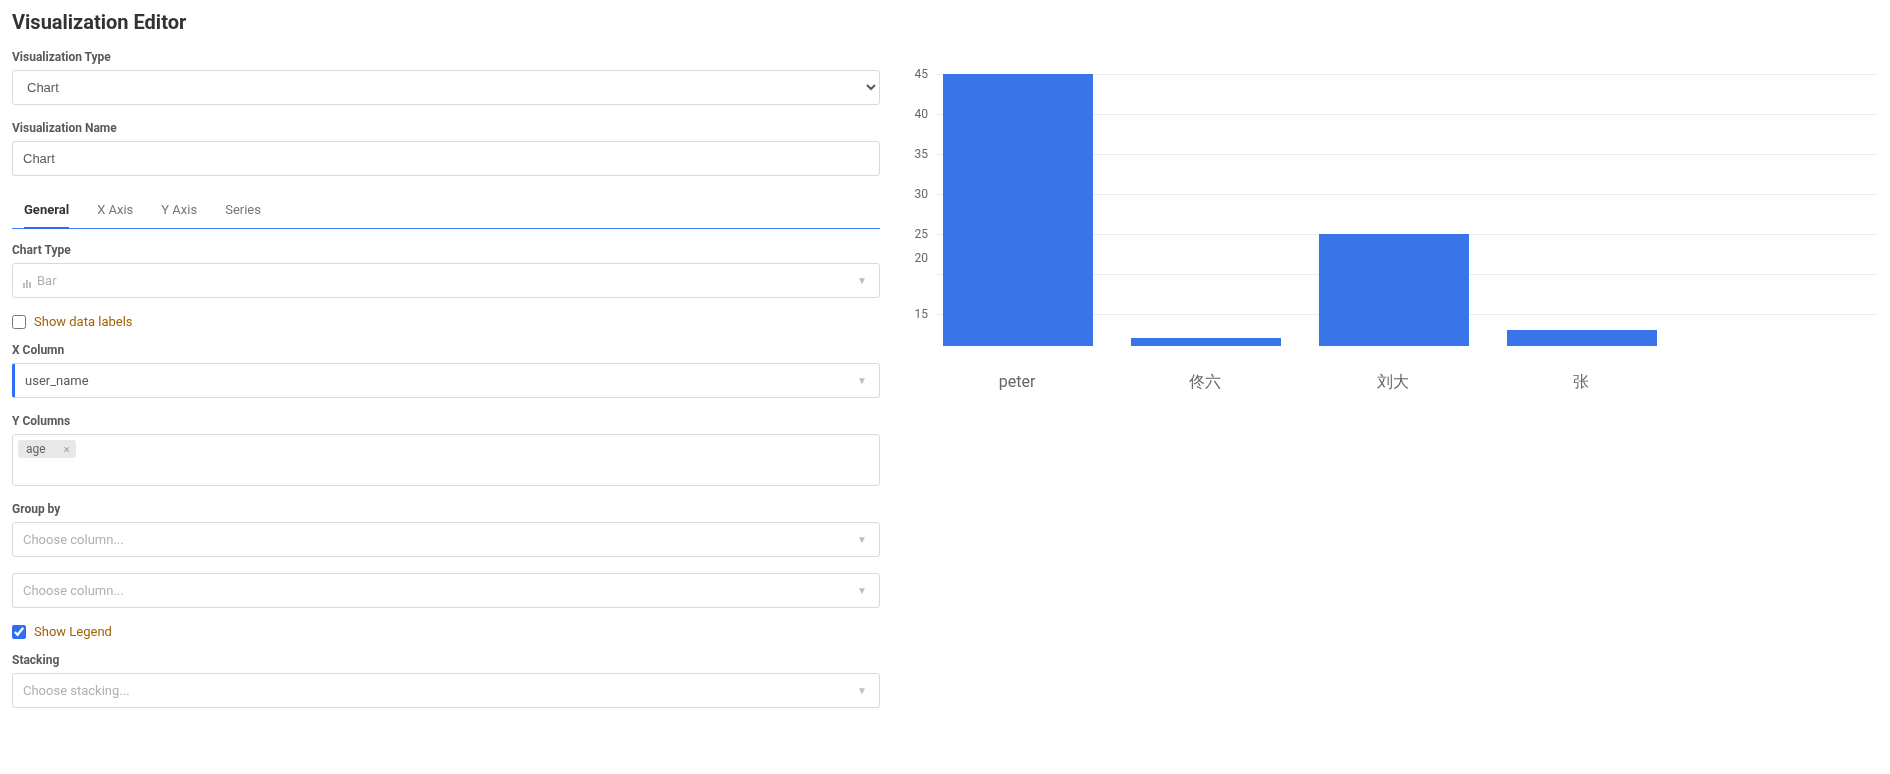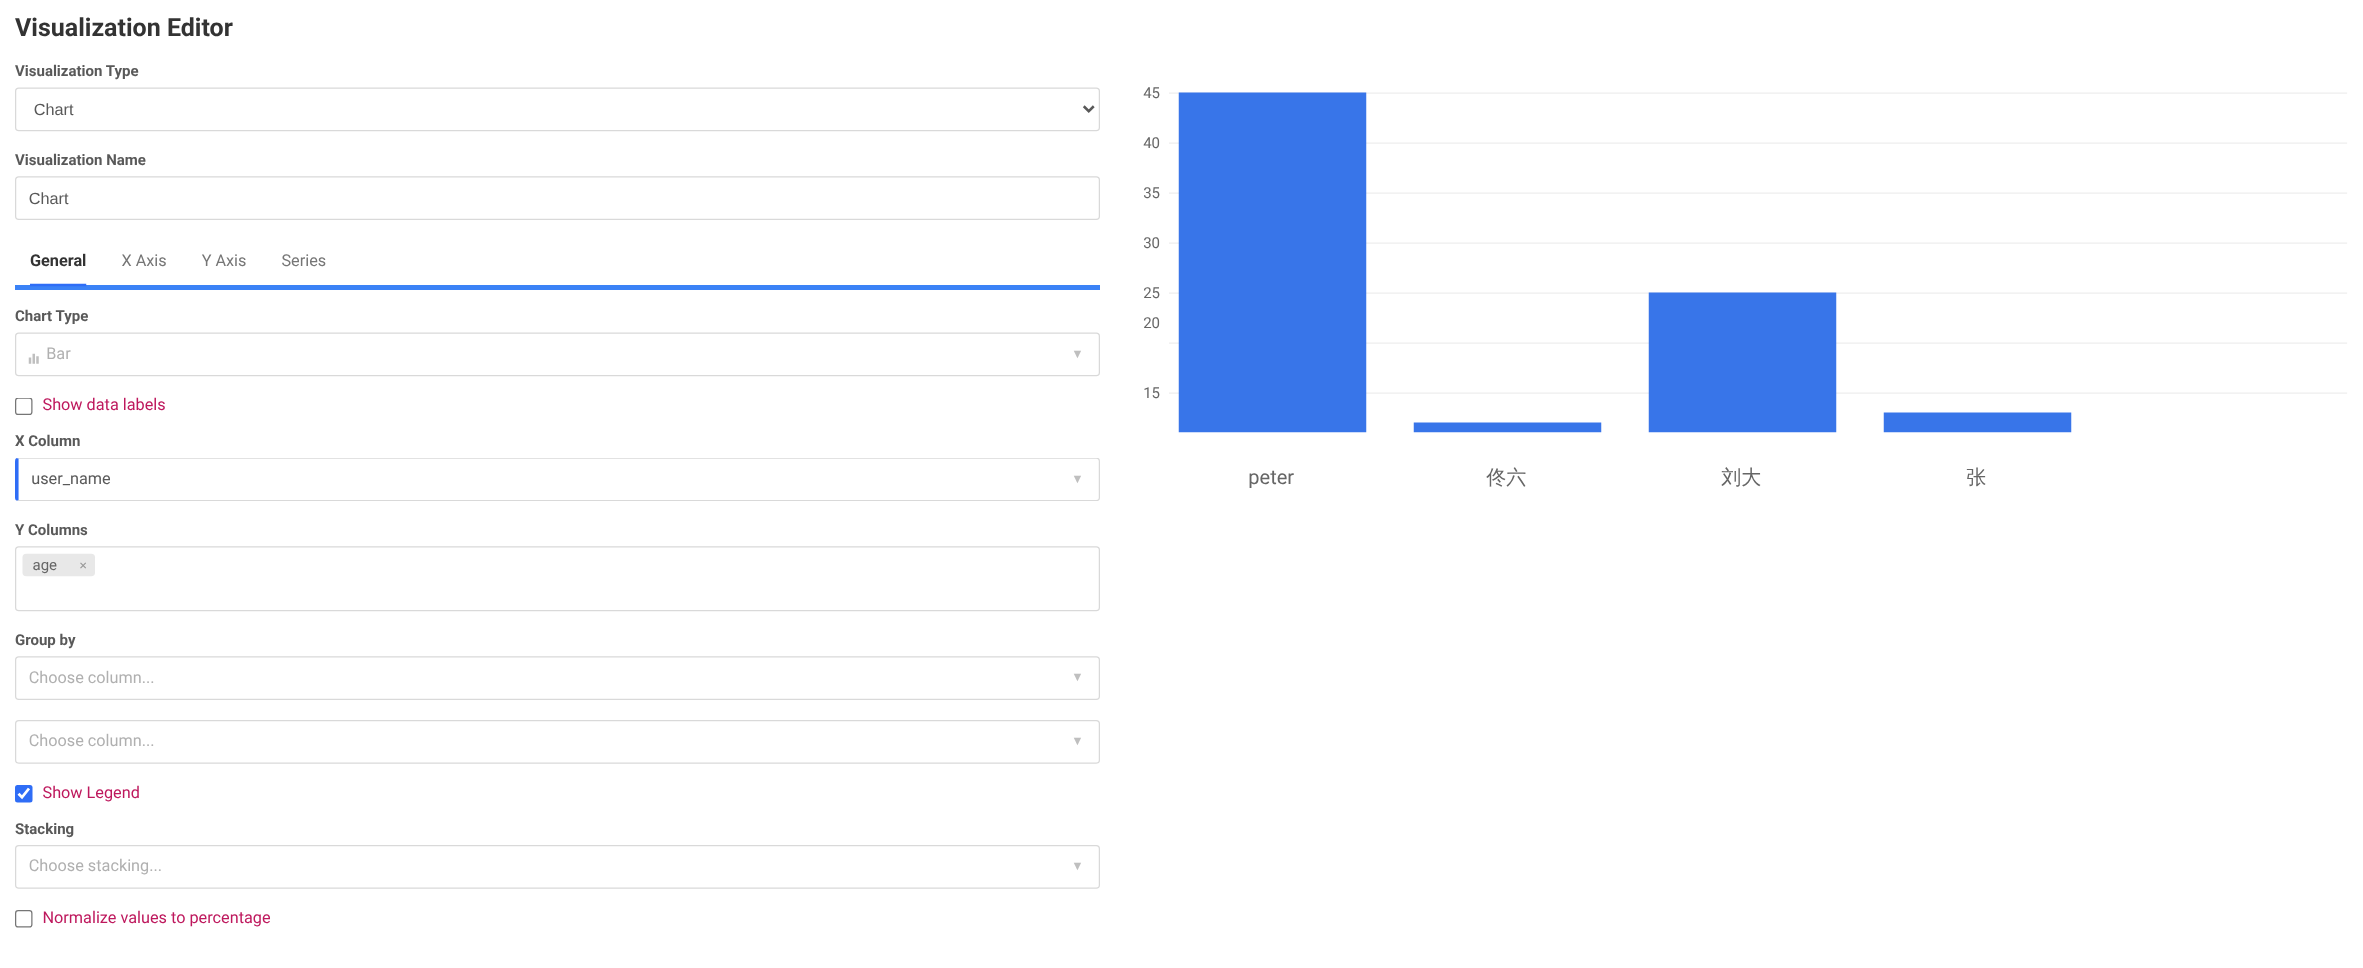--- a/index.html
+++ b/index.html
@@ -95,21 +95,21 @@
     background: #bfbfbf;
     display: inline-block;
   }
   .combo .left {
     display: flex;
     align-items: flex-end;
     color: #b0b0b0;
   }
   .tabs {
     display: flex;
-    border-bottom: 4px solid #3b82f6;
+    border-bottom: 1px solid #3b82f6;
     margin-bottom: 14px;
     gap: 28px;
     padding-left: 12px;
   }
   .tab {
     padding: 10px 0 10px 0;
     font-size: 13px;
     color: #767676;
     cursor: pointer;
     border-bottom: 2px solid transparent;
@@ -121,21 +121,21 @@
     border-bottom-color: #2F6DF6;
   }
   .checkbox-row {
     display: flex;
     align-items: center;
     gap: 8px;
     margin-bottom: 14px;
   }
   .checkbox-row label {
     font-size: 13px;
-    color: #be185d;
+    color: #a16207;
   }
   input[type="checkbox"] {
     width: 14px;
     height: 14px;
     accent-color: #2F6DF6;
   }
   .tag-box {
     width: 100%;
     min-height: 52px;
     border: 1px solid #d9d9d9;
@@ -299,24 +299,20 @@
     </div>
 
     <div class="form-group">
       <label class="field-label">Stacking</label>
       <div class="combo">
         <span class="placeholder">Choose stacking...</span>
         <span class="caret">▼</span>
       </div>
     </div>
 
-    <div class="checkbox-row">
-      <input type="checkbox" style="">
-      <label>Normalize values to percentage</label>
-    </div>
   </div>
 
   <div class="right-panel">
     <div class="chart-wrap">
       <div class="y-axis" id="y-axis">
           <div class="y-tick" style="top: 248px;">15</div>
           <div class="y-tick" style="top: 192px;">20</div>
           <div class="y-tick" style="top: 168px;">25</div>
           <div class="y-tick" style="top: 128px;">30</div>
           <div class="y-tick" style="top: 88px;">35</div>

